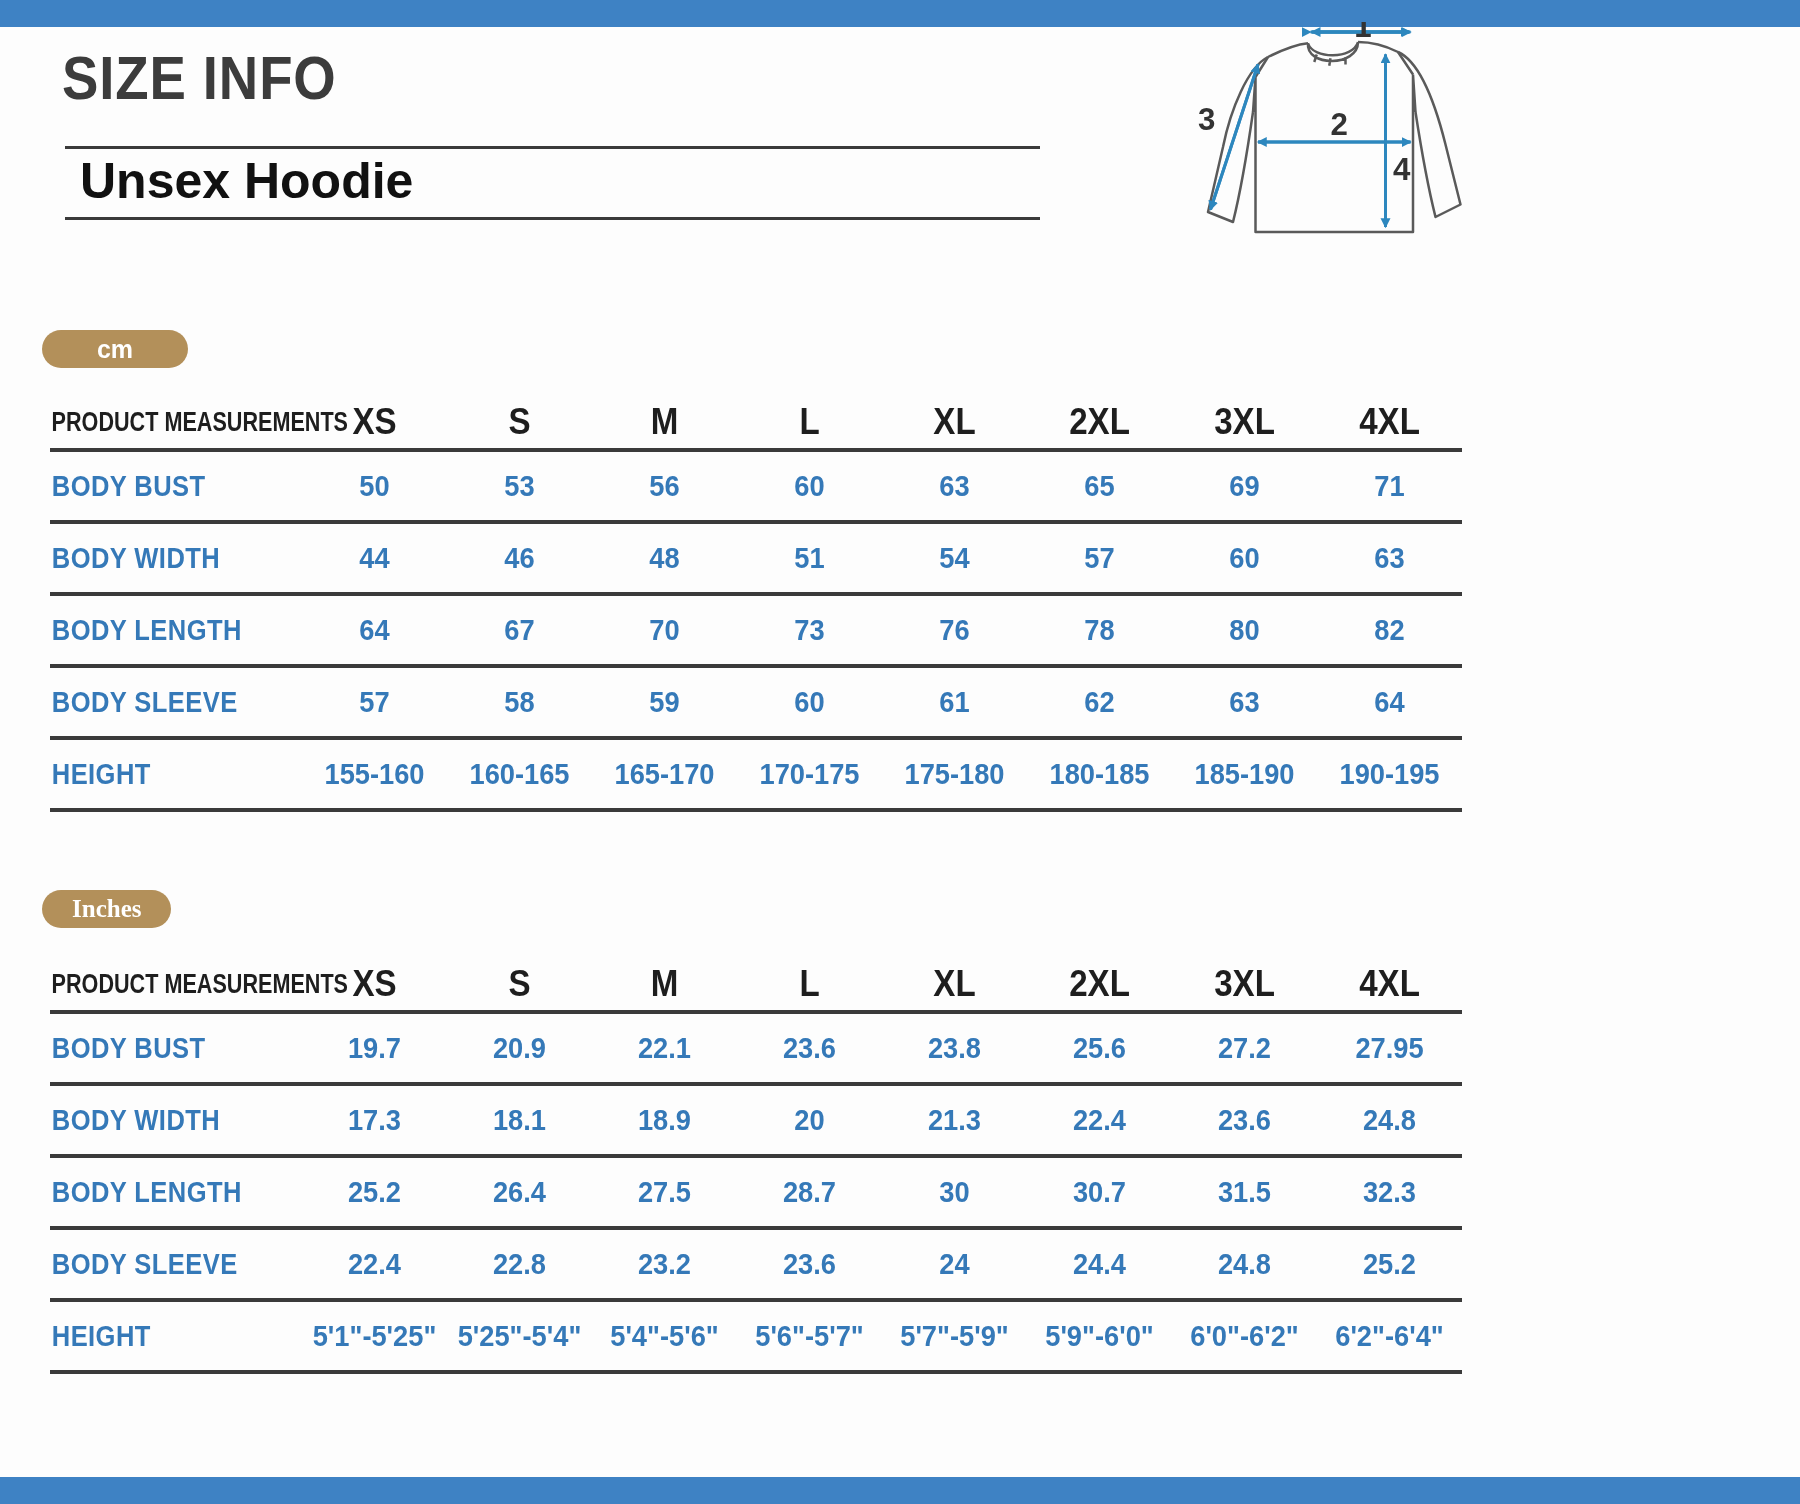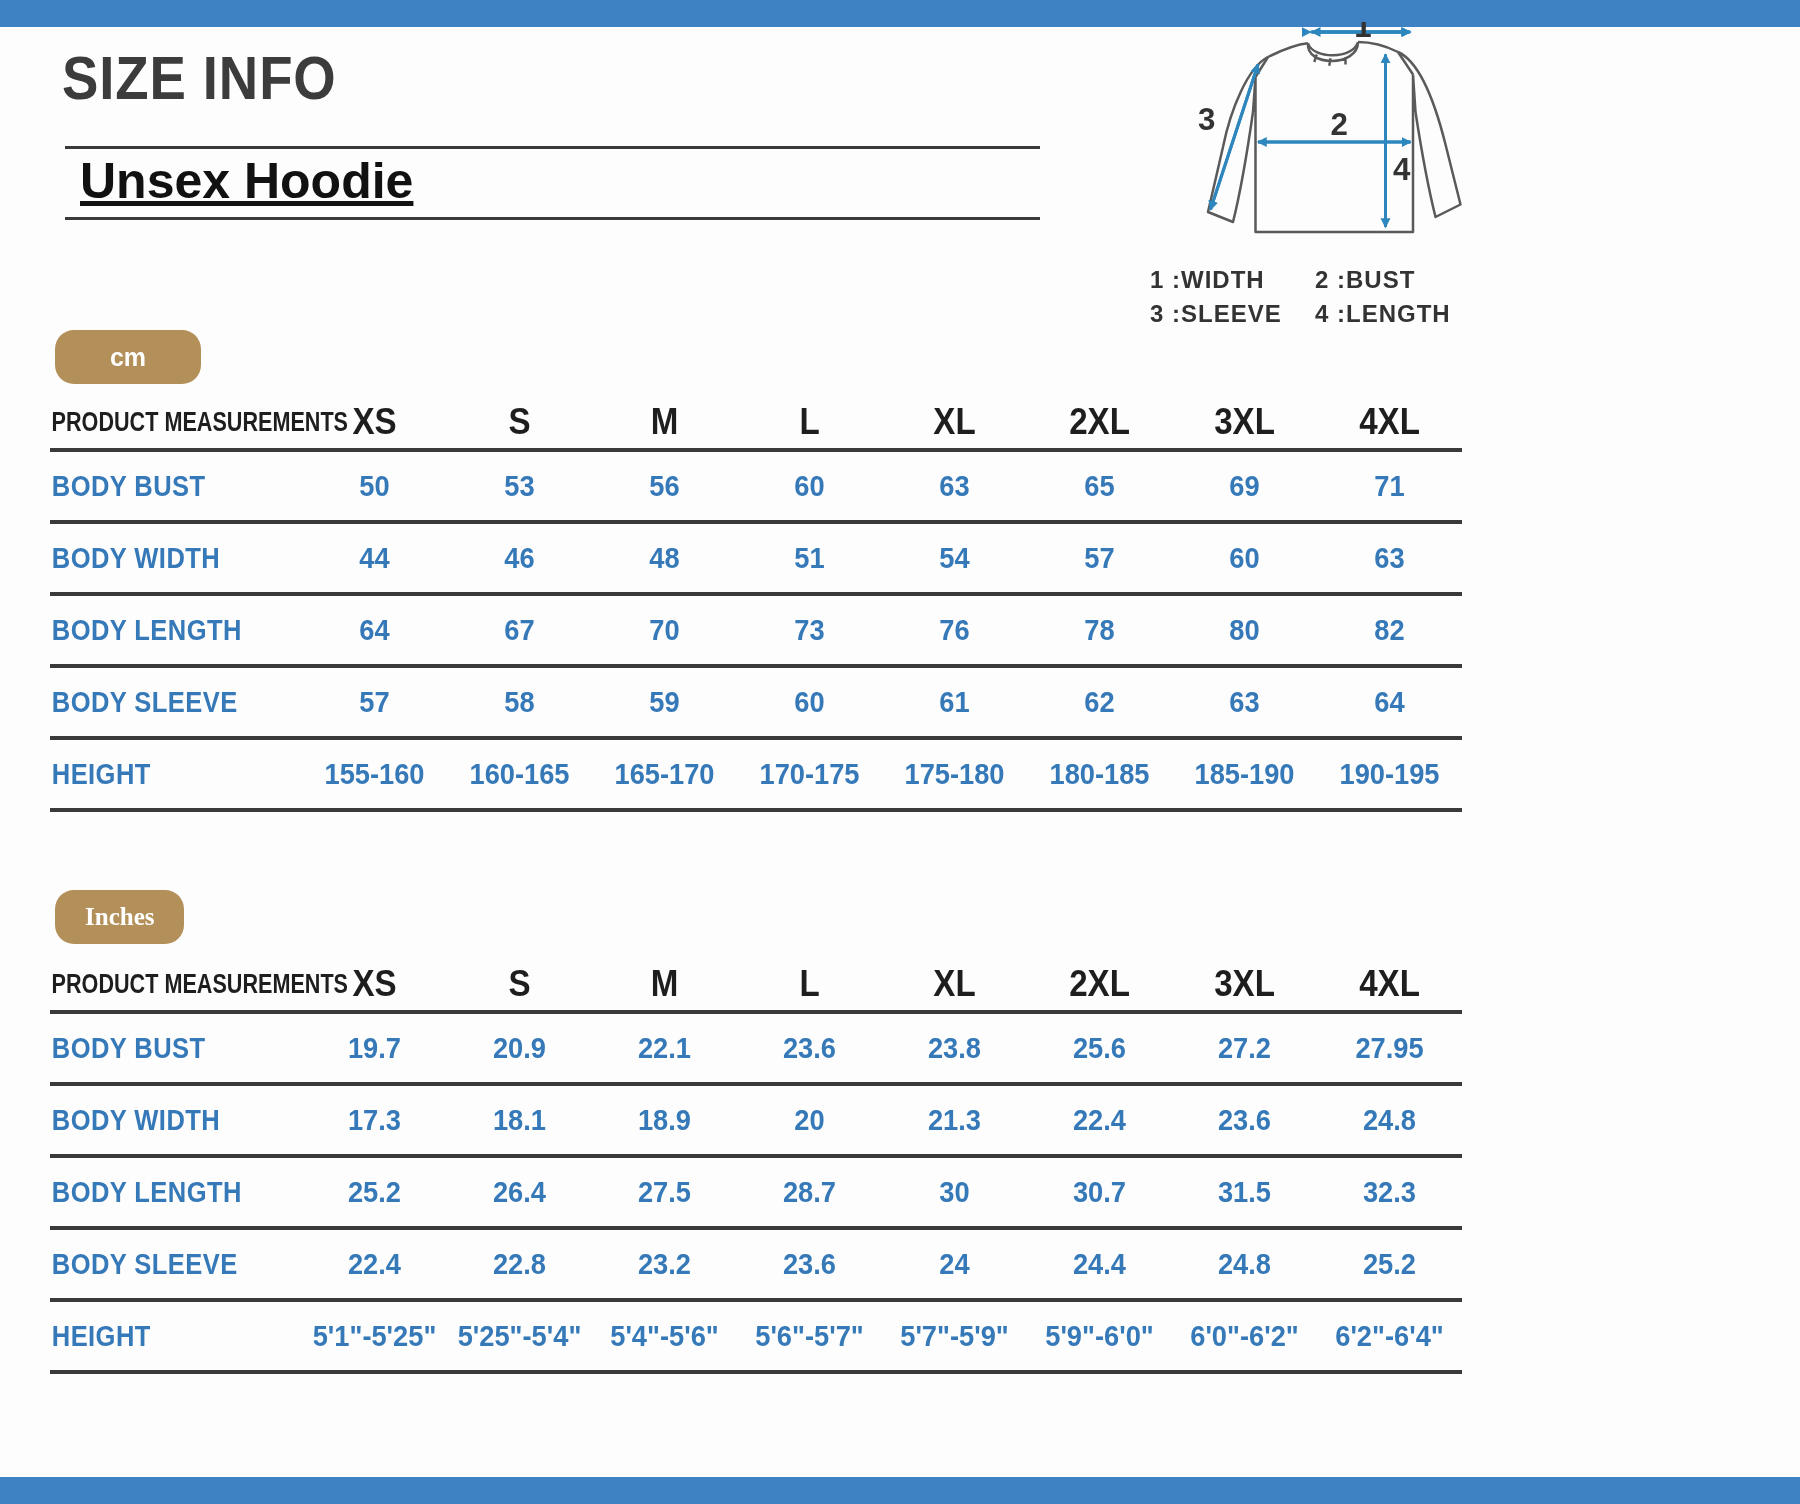--- a/index.html
+++ b/index.html
@@ -23,35 +23,35 @@
     position:absolute;left:62px;top:42px;
     font-size:62px;font-weight:bold;color:var(--heading-dark);
     letter-spacing:1px;transform:scaleX(0.88);transform-origin:left center;
     white-space:nowrap;
   }
   .rule{position:absolute;left:65px;width:975px;height:3px;background:#3a3a3a;}
   .rule1{top:146px;}
   .rule2{top:217px;}
   #subtitle{
     position:absolute;left:80px;top:152px;
-    font-size:50px;font-weight:bold;color:#111;white-space:nowrap;text-decoration:underline;
+    font-size:50px;font-weight:bold;color:#111;white-space:nowrap;
   }
 
   #diagram{position:absolute;left:1108px;top:22px;width:560px;height:310px;}
   #diagram svg{display:block;}
   .legend{
     position:absolute;left:42px;top:244px;
     display:grid;grid-template-columns:165px 165px;row-gap:6px;
   }
   .legend .leg-item{
     font-size:24px;font-weight:bold;color:#333;letter-spacing:1px;white-space:nowrap;
   }
 
   .badge{
-    position:absolute;left:55px;height:54px;min-width:128px;padding:0 30px;
+    position:absolute;left:42px;height:38px;min-width:128px;padding:0 30px;
     background:var(--badge-tan);border-radius:19px;
     color:#fff;font-size:25px;font-weight:bold;
     display:flex;align-items:center;justify-content:center;
   }
   #badge-0{top:330px;width:146px;}
   #badge-1{top:890px;font-family:Liberation Serif, serif;}
 
   .size-table{position:absolute;left:50px;width:1412px;}
   #table-0{top:396px;}
   #table-1{top:958px;}
@@ -130,26 +130,20 @@
         <line class="arrow-line" x1="222" y1="26" x2="222" y2="164" marker-end="url(#ah)"></line>
         <line class="arrow-line" x1="222" y1="164" x2="222" y2="26" marker-end="url(#ah)"></line>
       </g>
       <g>
         <text class="arrow-num" x="197" y="12">1</text>
         <text class="arrow-num" x="178" y="90">2</text>
         <text class="arrow-num" x="72" y="86">3</text>
         <text class="arrow-num" x="228" y="126">4</text>
       </g>
     </svg>
-    <div class="legend" id="legend">
-        <span class="leg-item">1 :WIDTH</span>
-        <span class="leg-item">2 :BUST</span>
-        <span class="leg-item">3 :SLEEVE</span>
-        <span class="leg-item">4 :LENGTH</span>
-      </div>
   </div>
 
   <div class="badge" id="badge-0">cm</div>
   <div class="size-table" id="table-0">
       <div class="t-row t-head">
         <span class="t-label head-label">PRODUCT MEASUREMENTS</span>
         <span class="t-cell size-head">XS</span>
         <span class="t-cell size-head">S</span>
         <span class="t-cell size-head">M</span>
         <span class="t-cell size-head">L</span>

